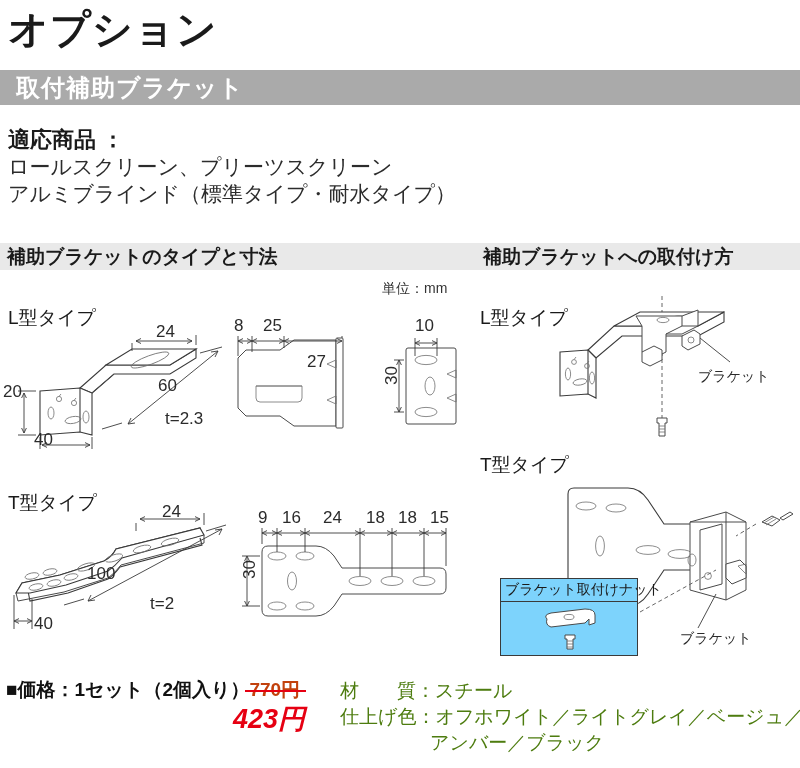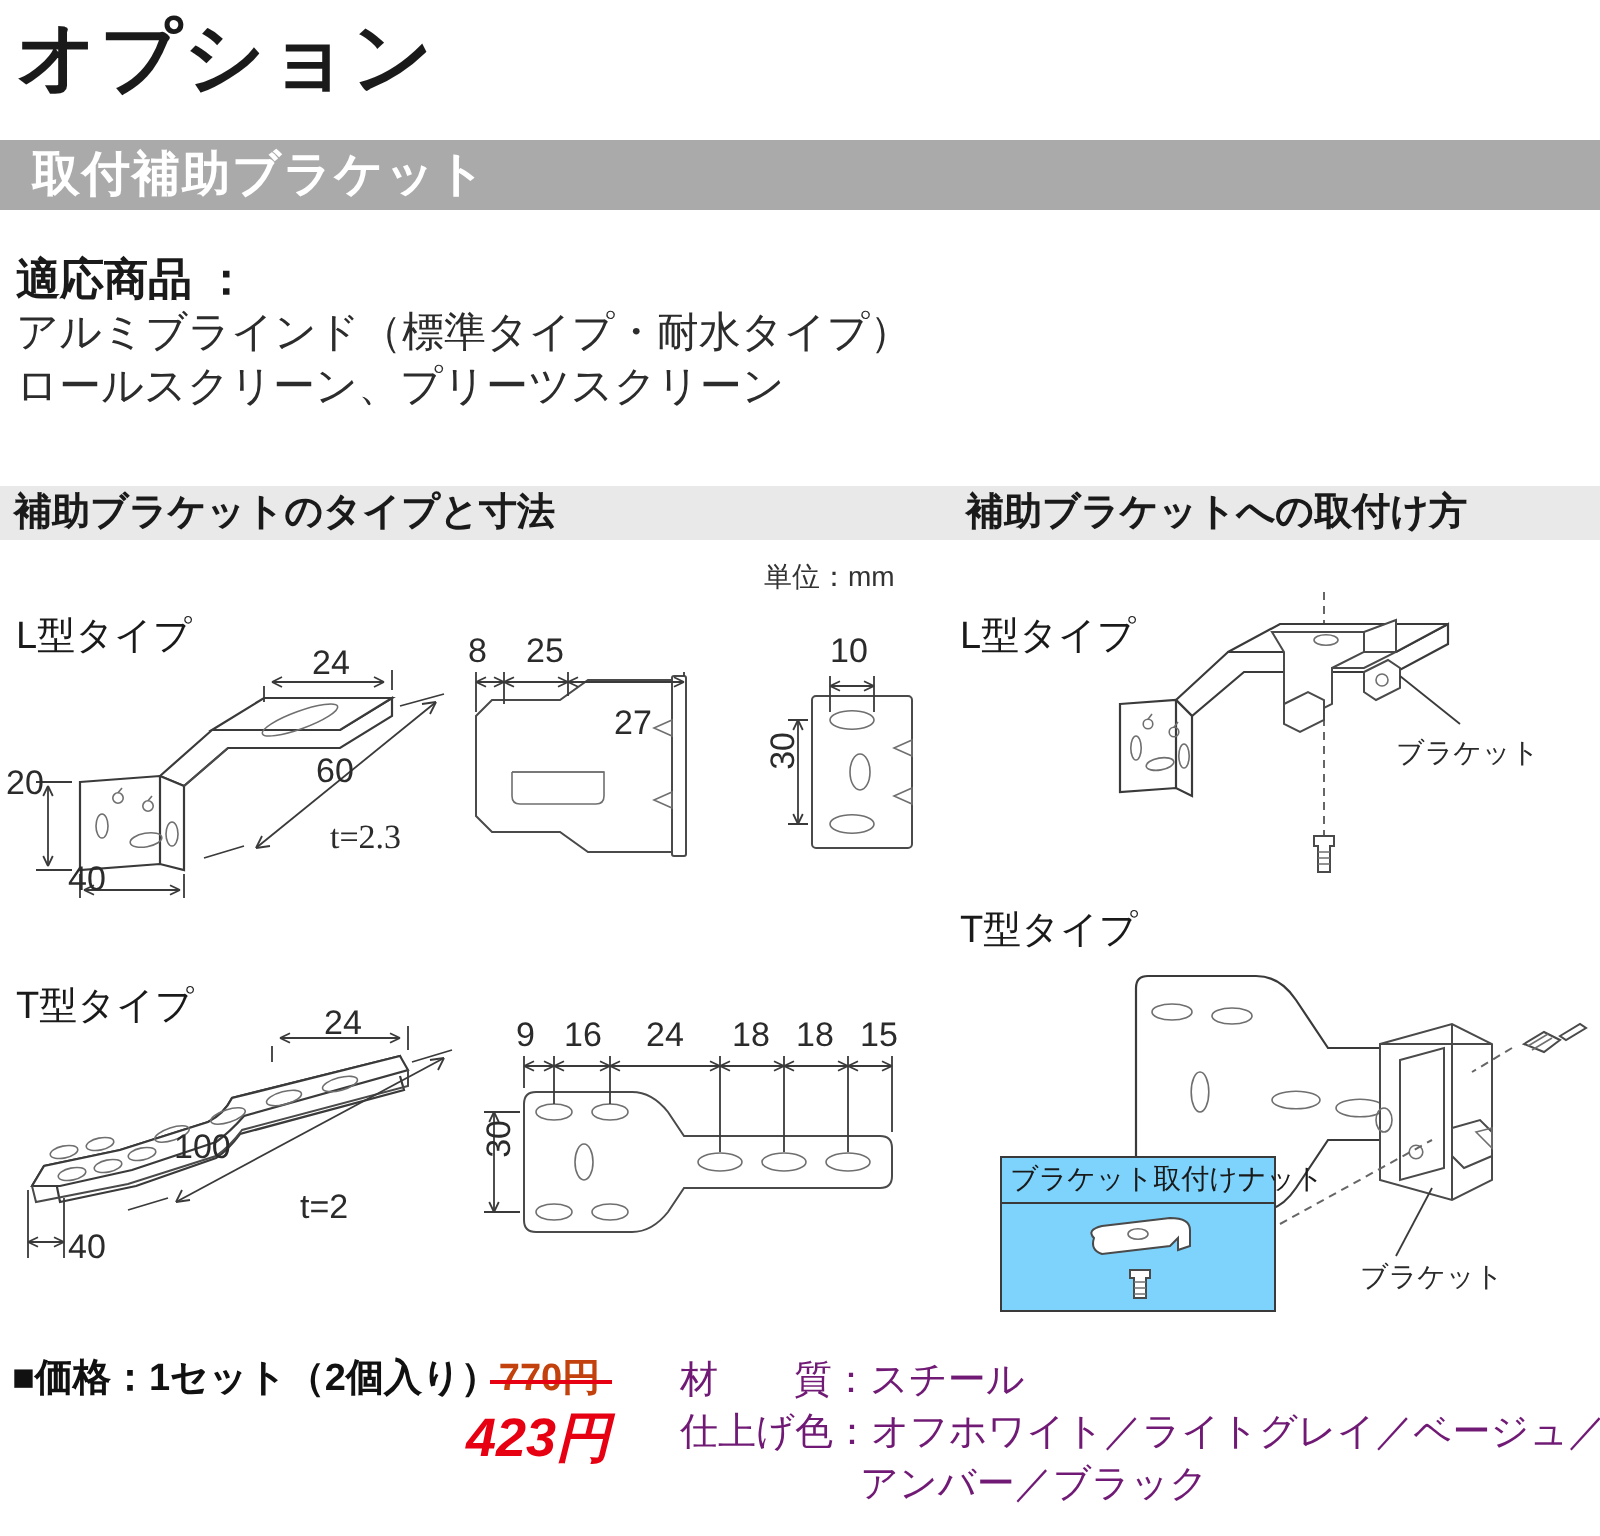--- a/index.html
+++ b/index.html
@@ -84,41 +84,41 @@
   }
   .old-price{position:relative;display:inline-block;color:#c2410c;}
   .old-price::after{
     content:"";position:absolute;left:-4px;right:-6px;top:52%;height:2px;background:#e60012;
   }
   .new-price{
     position:absolute;left:233px;top:32px;
     font-size:27px;font-weight:700;color:#e60012;line-height:30px;white-space:nowrap;font-style:italic;
   }
   .spec{
-    position:absolute;font-size:19px;color:#701a75;white-space:nowrap;line-height:26px;
+    position:absolute;font-size:19px;color:#4d7c0f;white-space:nowrap;line-height:26px;
   }
   #spec1{left:340px;top:6px;}
   #spec2{left:340px;top:32px;}
   #spec3{left:430px;top:58px;}
 </style>
 </head>
 <body>
 
 <div class="page">
 
   <div class="page-title">オプション</div>
 
   <div class="gray-band">
     <div class="band-label">取付補助ブラケット</div>
   </div>
 
   <div class="apply-block">
     <div class="apply-title">適応商品 ：</div>
+    <div class="apply-line">ロールスクリーン、プリーツスクリーン</div>
     <div class="apply-line">アルミブラインド（標準タイプ・耐水タイプ）</div>
-    <div class="apply-line">ロールスクリーン、プリーツスクリーン</div>
   </div>
 
   <div class="sec-head" id="sec-left">
     <span>補助ブラケットのタイプと寸法</span>
   </div>
   <div class="sec-head" id="sec-right">
     <span>補助ブラケットへの取付け方</span>
   </div>
   <div class="unit-note">単位：mm</div>
 
@@ -160,21 +160,21 @@
 
     <path class="dimln" d="M30,112 L30,124 M82,112 L82,124"></path>
     <path class="dimln" d="M32,120 L80,120"></path>
     <path class="dimln" d="M32,120 L37,117.6 M32,120 L37,122.4"></path>
     <path class="dimln" d="M80,120 L75,117.6 M80,120 L75,122.4"></path>
   </svg>
   <div class="dim" style="left:156px;top:322px;">24</div>
   <div class="dim" style="left:158px;top:376px;">60</div>
   <div class="dim" style="left:3px;top:382px;">20</div>
   <div class="dim" style="left:34px;top:430px;">40</div>
-  <div class="dim" style="left:165px;top:409px;font-family:Liberation Serif, serif;">t=2.3</div>
+  <div class="dim" style="left:165px;top:409px;">t=2.3</div>
 
   <svg style="left:232px;top:330px;" width="130" height="100" viewBox="0 0 130 100">
     <path class="fillw2" d="M6,28 L6,78 L14,86 L48,86 L62,96 L104,96 L104,10 L62,10 L48,20 L14,20 Z"></path>
     <rect class="fillw2" x="104" y="8" width="7" height="90" rx="1"></rect>
 
     <path class="thin" d="M24,56 L24,68 Q24,72 28,72 L66,72 Q70,72 70,68 L70,56 L24,56"></path>
     <path class="thin" d="M24,56 L70,56"></path>
 
     <path class="thin" d="M95,34 L104,30 L104,38 Z"></path>
     <path class="thin" d="M95,70 L104,66 L104,74 Z"></path>

